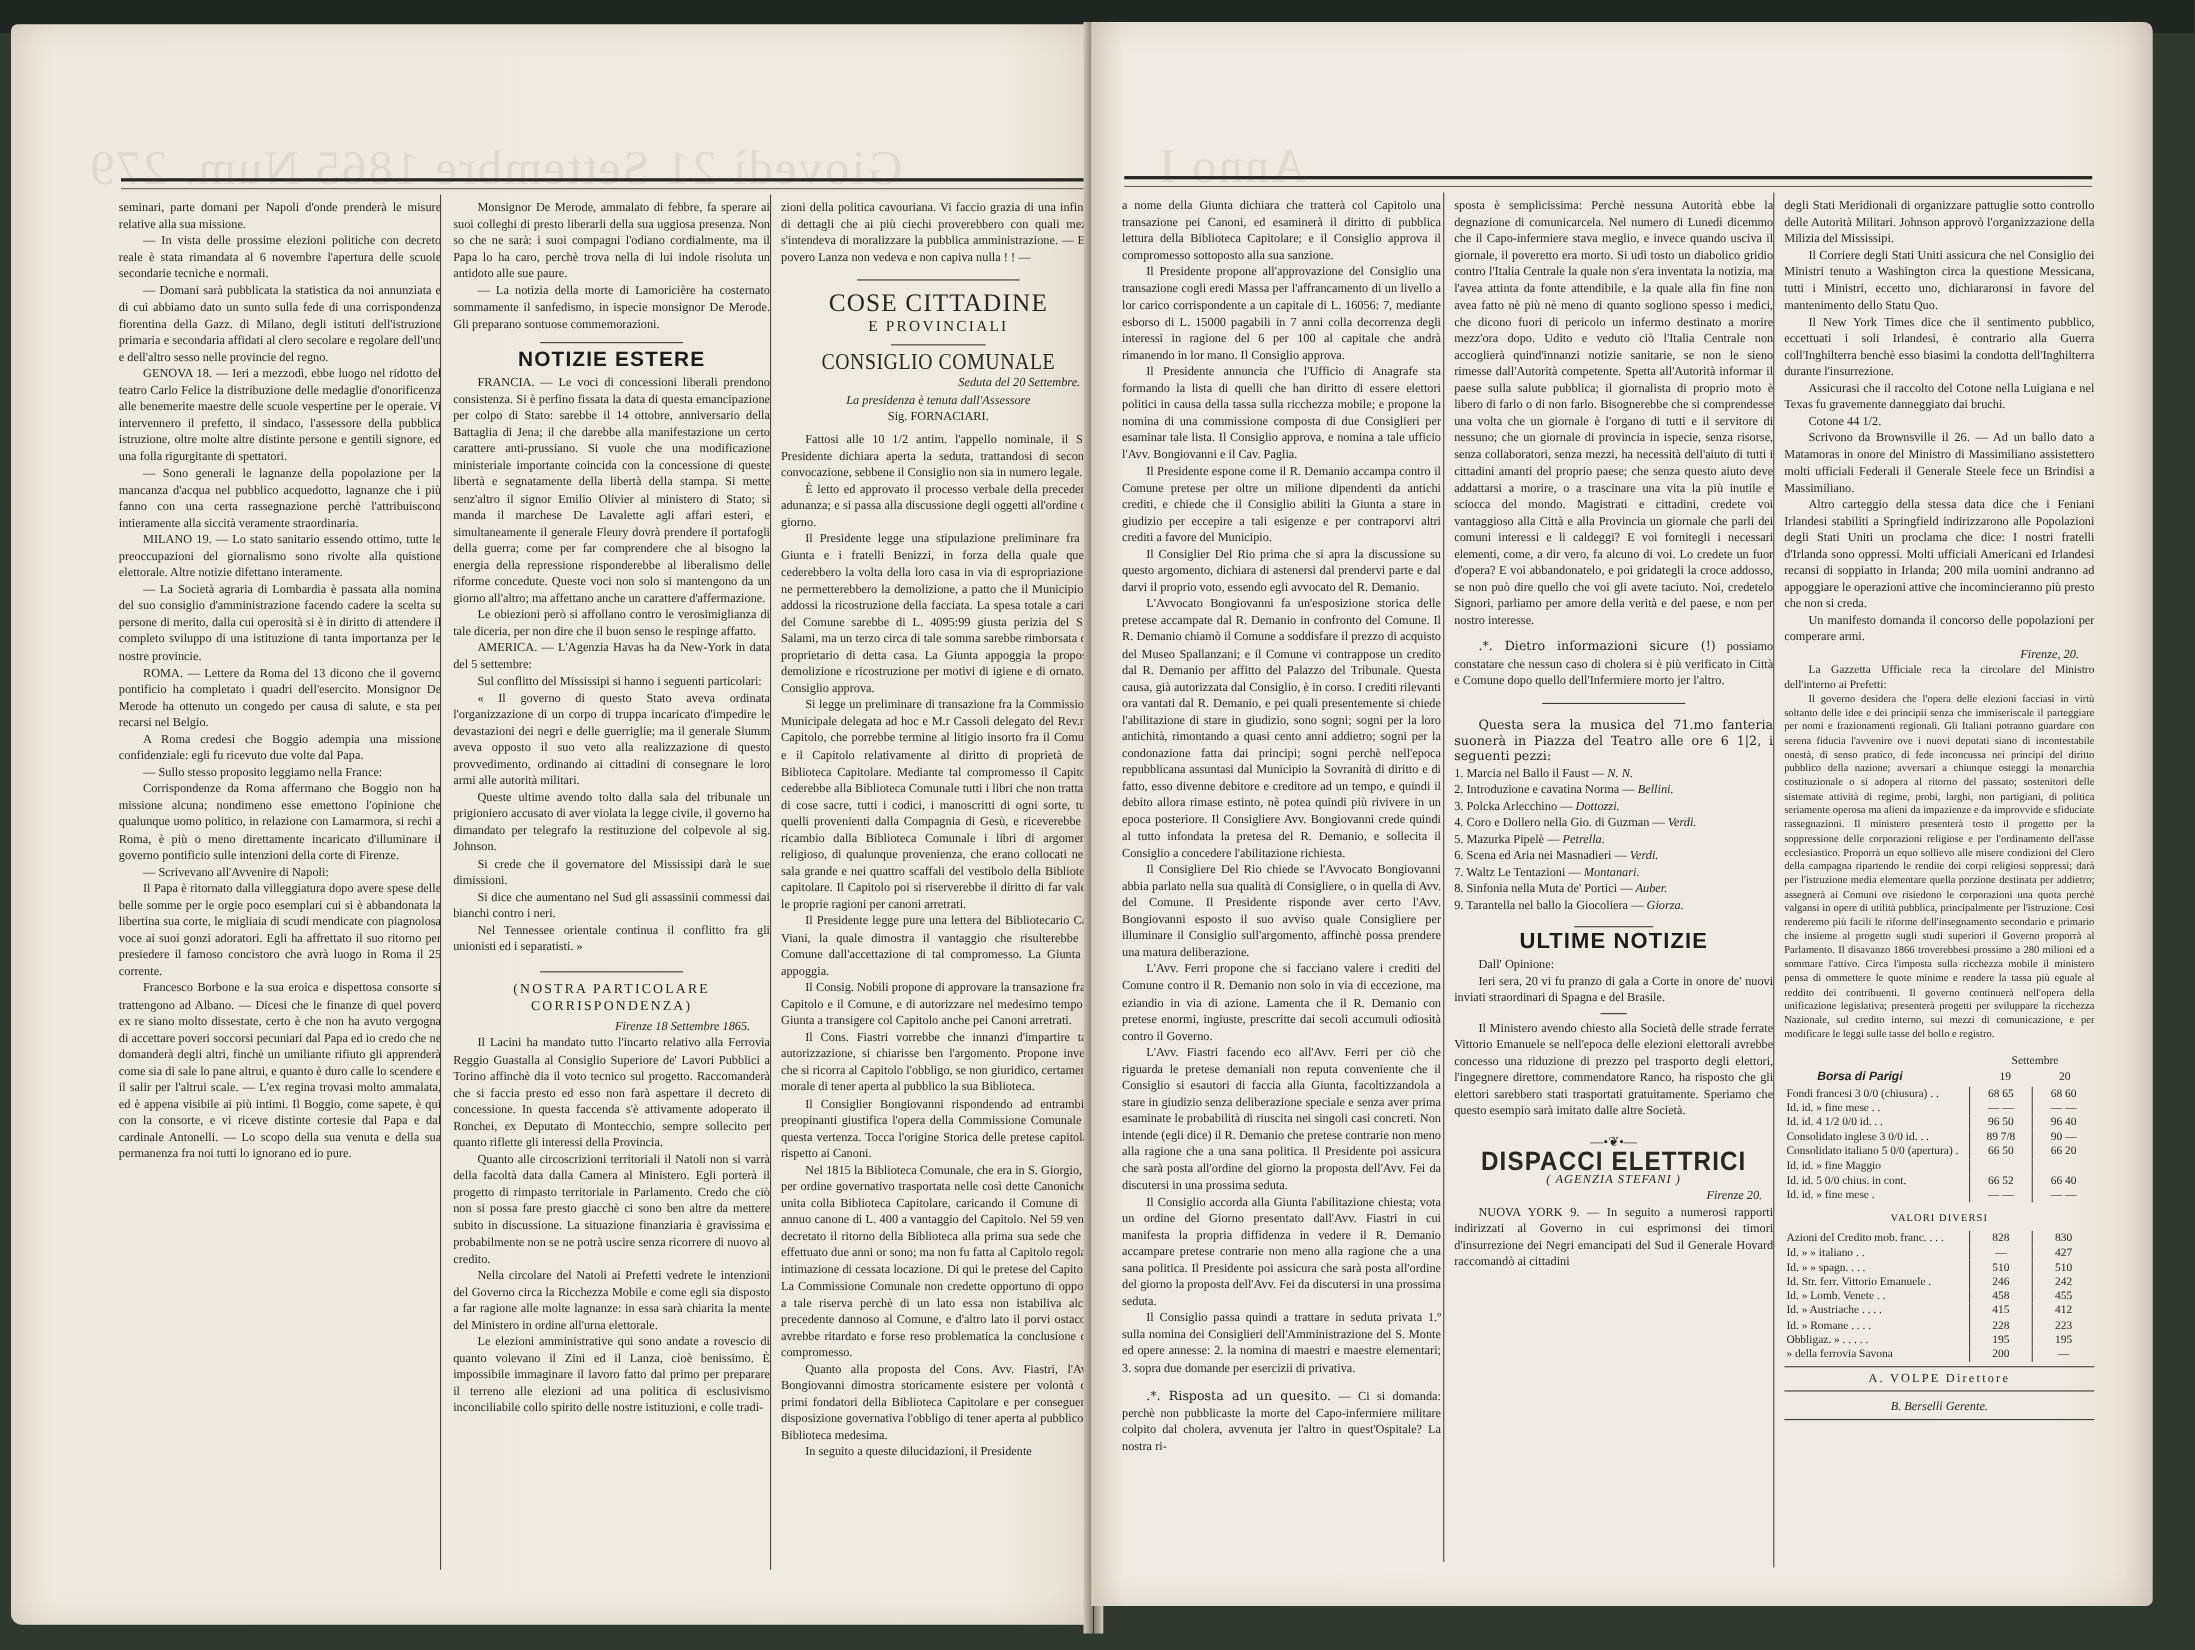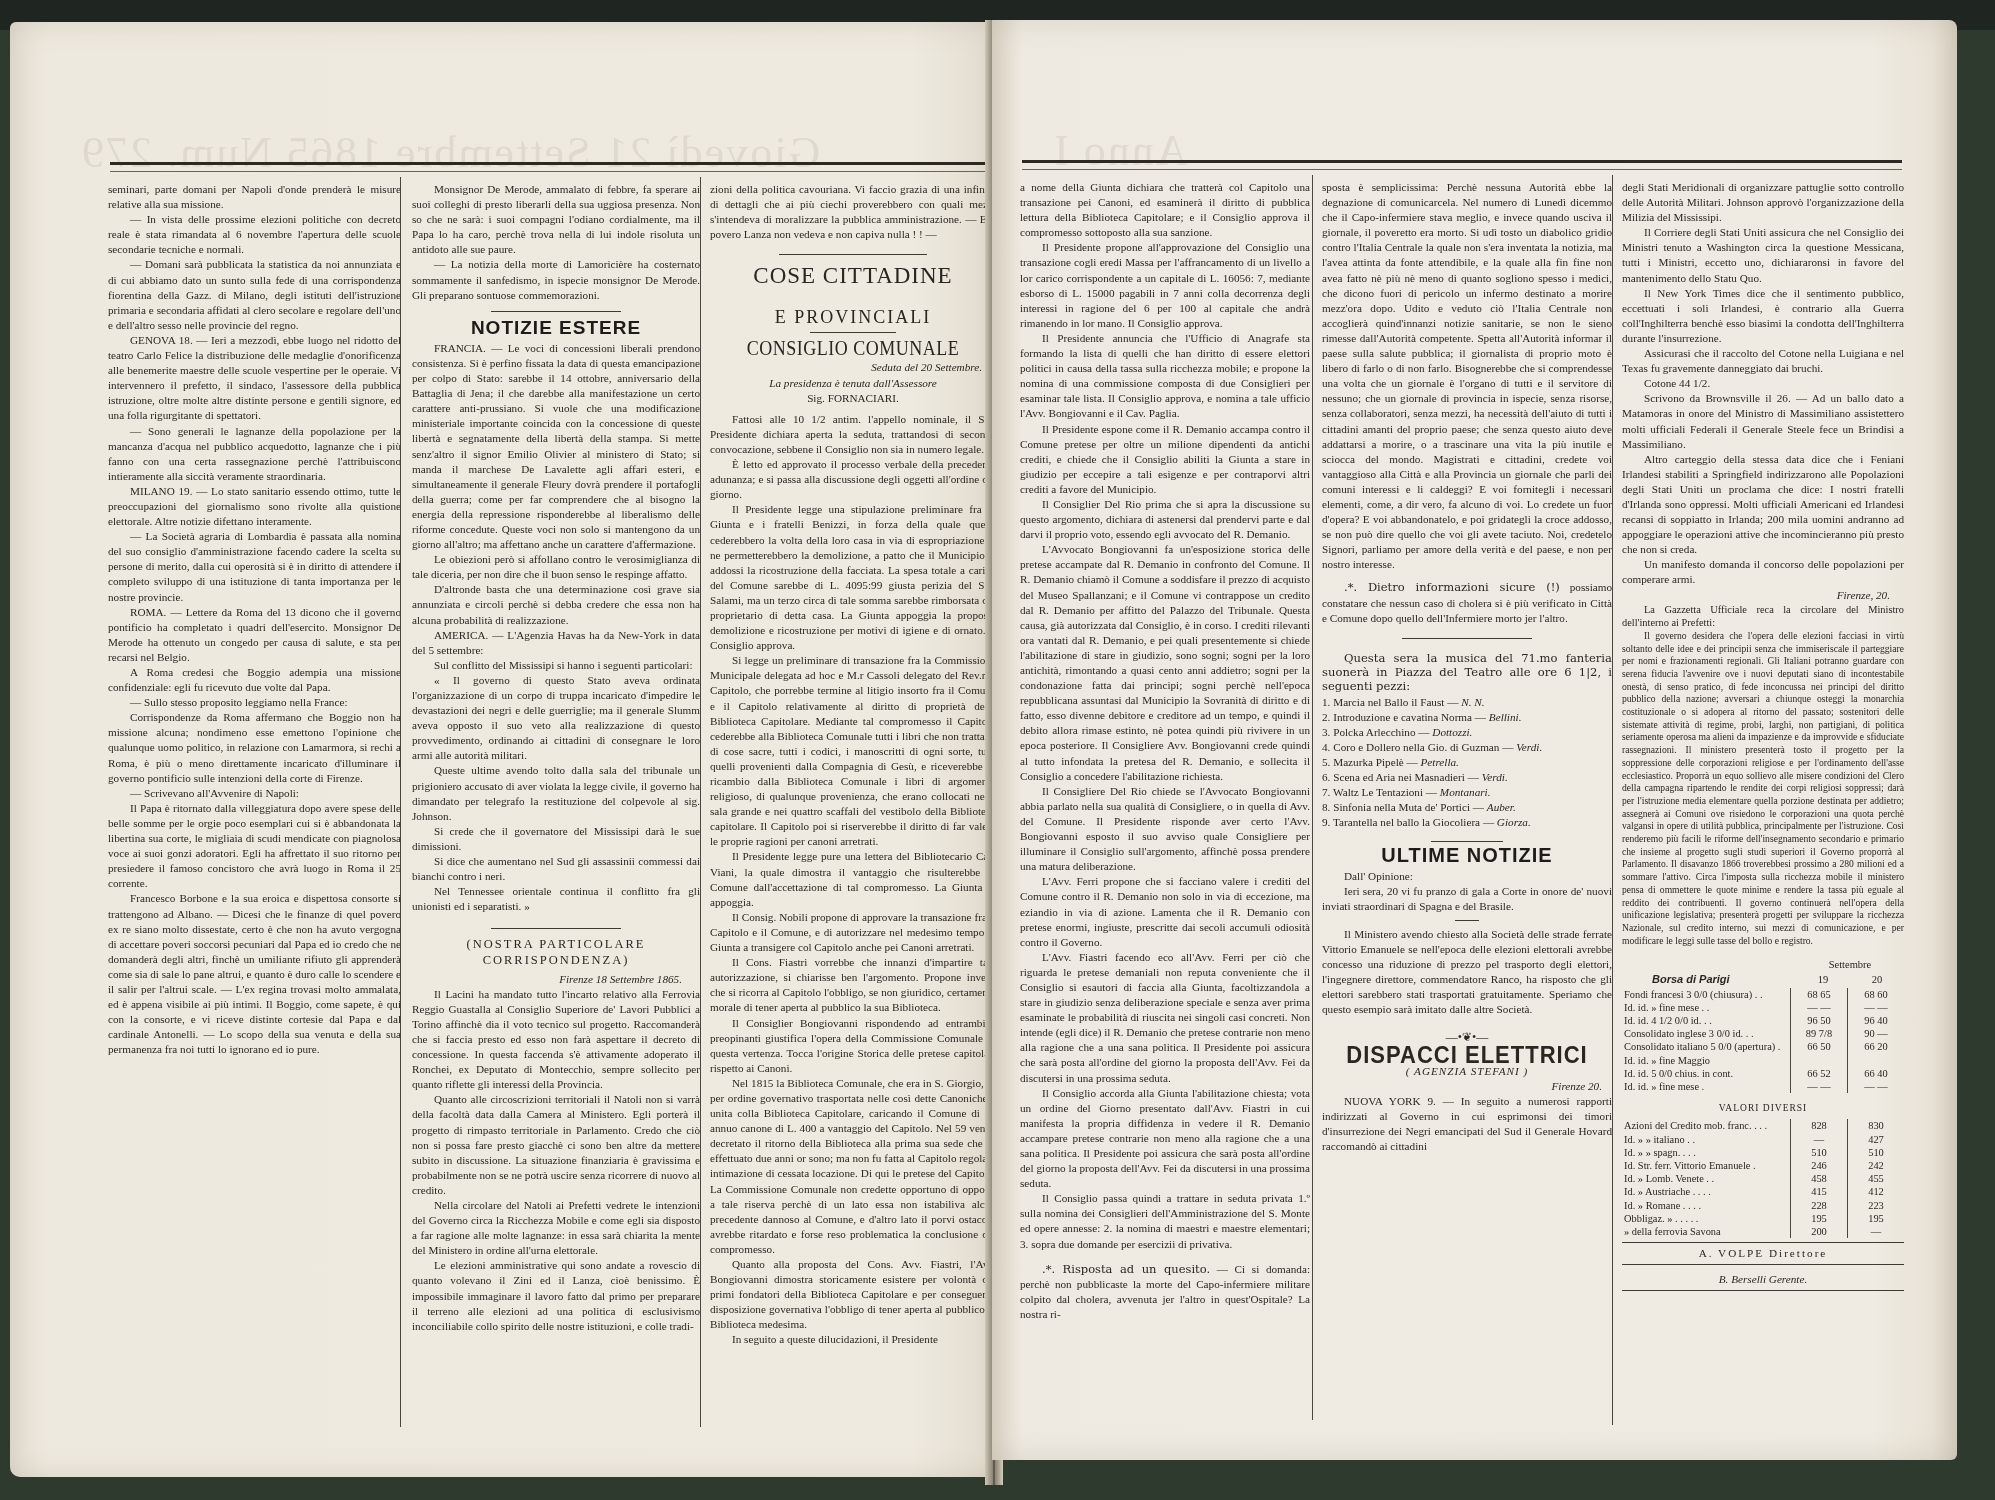--- a/index.html
+++ b/index.html
@@ -58,21 +58,20 @@
   </div>
   <div class="vrule" style="left:390px;height:1250px;"></div>
 
   <div class="col" style="left:402px;width:288px;height:1315px;">
     <p>Monsignor De Merode, ammalato di febbre, fa sperare ai suoi colleghi di presto liberarli della sua uggiosa presenza. Non so che ne sarà: i suoi compagni l'odiano cordialmente, ma il Papa lo ha caro, perchè trova nella di lui indole risoluta un antidoto alle sue paure.</p>
     <p>— La notizia della morte di Lamoricière ha costernato sommamente il sanfedismo, in ispecie monsignor De Merode. Gli preparano sontuose commemorazioni.</p>
     <div class="hsep"></div>
     <div class="h-grotesk" style="font-size:19px;margin:4px 0 6px;">NOTIZIE ESTERE</div>
     <p>FRANCIA. — Le voci di concessioni liberali prendono consistenza. Si è perfino fissata la data di questa emancipazione per colpo di Stato: sarebbe il 14 ottobre, anniversario della Battaglia di Jena; il che darebbe alla manifestazione un certo carattere anti-prussiano. Si vuole che una modificazione ministeriale importante coincida con la concessione di queste libertà e segnatamente della libertà della stampa. Si mette senz'altro il signor Emilio Olivier al ministero di Stato; si manda il marchese De Lavalette agli affari esteri, e simultaneamente il generale Fleury dovrà prendere il portafogli della guerra; come per far comprendere che al bisogno la energia della repressione risponderebbe al liberalismo delle riforme concedute. Queste voci non solo si mantengono da un giorno all'altro; ma affettano anche un carattere d'affermazione.</p>
     <p>Le obiezioni però si affollano contro le verosimiglianza di tale diceria, per non dire che il buon senso le respinge affatto.</p>
-    <p>D'altronde basta che una determinazione così grave sia annunziata e circoli perchè si debba credere che essa non ha alcuna probabilità di realizzazione.</p>
     <p>AMERICA. — L'Agenzia Havas ha da New-York in data del 5 settembre:</p>
     <p>Sul conflitto del Mississipi si hanno i seguenti particolari:</p>
     <p>« Il governo di questo Stato aveva ordinata l'organizzazione di un corpo di truppa incaricato d'impedire le devastazioni dei negri e delle guerriglie; ma il generale Slumm aveva opposto il suo veto alla realizzazione di questo provvedimento, ordinando ai cittadini di consegnare le loro armi alle autorità militari.</p>
     <p>Queste ultime avendo tolto dalla sala del tribunale un prigioniero accusato di aver violata la legge civile, il governo ha dimandato per telegrafo la restituzione del colpevole al sig. Johnson.</p>
     <p>Si crede che il governatore del Mississipi darà le sue dimissioni.</p>
     <p>Si dice che aumentano nel Sud gli assassinii commessi dai bianchi contro i neri.</p>
     <p>Nel Tennessee orientale continua il conflitto fra gli unionisti ed i separatisti. »</p>
     <div class="hsep" style="margin-top:14px;"></div>
     <div class="h-caps" style="font-size:12.5px;margin:6px 0 4px;">(NOSTRA PARTICOLARE CORRISPONDENZA)</div>
     <div class="it right-al" style="padding-right:18px;">Firenze 18 Settembre 1865.</div>
@@ -80,21 +79,21 @@
     <p>Quanto alle circoscrizioni territoriali il Natoli non si varrà della facoltà data dalla Camera al Ministero. Egli porterà il progetto di rimpasto territoriale in Parlamento. Credo che ciò non si possa fare presto giacchè ci sono ben altre da mettere subito in discussione. La situazione finanziaria è gravissima e probabilmente non se ne potrà uscire senza ricorrere di nuovo al credito.</p>
     <p>Nella circolare del Natoli ai Prefetti vedrete le intenzioni del Governo circa la Ricchezza Mobile e come egli sia disposto a far ragione alle molte lagnanze: in essa sarà chiarita la mente del Ministero in ordine all'urna elettorale.</p>
     <p>Le elezioni amministrative qui sono andate a rovescio di quanto volevano il Zini ed il Lanza, cioè benissimo. È impossibile immaginare il lavoro fatto dal primo per preparare il terreno alle elezioni ad una politica di esclusivismo inconciliabile collo spirito delle nostre istituzioni, e colle tradi-</p>
   </div>
   <div class="vrule" style="left:690px;height:1250px;"></div>
 
   <div class="col" style="left:700px;width:286px;height:1315px;">
     <p class="noind">zioni della politica cavouriana. Vi faccio grazia di una infinità di dettagli che ai più ciechi proverebbero con quali mezzi s'intendeva di moralizzare la pubblica amministrazione. — E il povero Lanza non vedeva e non capiva nulla ! ! —</p>
     <div class="hsep" style="width:52%;margin-top:12px;"></div>
     <div class="h-caps" style="font-size:23px;letter-spacing:1px;line-height:26px;">COSE CITTADINE</div>
-    <div class="h-caps" style="font-size:18px;letter-spacing:2px;line-height:18px;margin-top:19px;">E PROVINCIALI</div>
+    <div class="h-caps" style="font-size:14px;letter-spacing:2px;line-height:18px;">E PROVINCIALI</div>
     <div class="hsep" style="width:30%;margin:6px auto 8px;"></div>
     <div class="center" style="font-size:18px;letter-spacing:.5px;transform:scaleY(1.15);margin-bottom:4px;">CONSIGLIO COMUNALE</div>
     <div class="it right-al" style="padding-right:14px;">Seduta del 20 Settembre.</div>
     <div class="it center">La presidenza è tenuta dall'Assessore</div>
     <div class="center" style="margin-bottom:6px;">Sig. FORNACIARI.</div>
     <p>Fattosi alle 10 1/2 antim. l'appello nominale, il Sig. Presidente dichiara aperta la seduta, trattandosi di seconda convocazione, sebbene il Consiglio non sia in numero legale.</p>
     <p>È letto ed approvato il processo verbale della precedente adunanza; e si passa alla discussione degli oggetti all'ordine del giorno.</p>
     <p>Il Presidente legge una stipulazione preliminare fra la Giunta e i fratelli Benizzi, in forza della quale questi cederebbero la volta della loro casa in via di espropriazione, e ne permetterebbero la demolizione, a patto che il Municipio si addossi la ricostruzione della facciata. La spesa totale a carico del Comune sarebbe di L. 4095:99 giusta perizia del Sig. Salami, ma un terzo circa di tale somma sarebbe rimborsata dal proprietario di detta casa. La Giunta appoggia la proposta demolizione e ricostruzione per motivi di igiene e di ornato. Il Consiglio approva.</p>
     <p>Si legge un preliminare di transazione fra la Commissione Municipale delegata ad hoc e M.r Cassoli delegato del Rev.mo Capitolo, che porrebbe termine al litigio insorto fra il Comune e il Capitolo relativamente al diritto di proprietà della Biblioteca Capitolare. Mediante tal compromesso il Capitolo cederebbe alla Biblioteca Comunale tutti i libri che non trattano di cose sacre, tutti i codici, i manoscritti di ogni sorte, tutti quelli provenienti dalla Compagnia di Gesù, e riceverebbe in ricambio dalla Biblioteca Comunale i libri di argomento religioso, di qualunque provenienza, che erano collocati nella sala grande e nei quattro scaffali del vestibolo della Biblioteca capitolare. Il Capitolo poi si riserverebbe il diritto di far valere le proprie ragioni per canoni arretrati.</p>
     <p>Il Presidente legge pure una lettera del Bibliotecario Cav. Viani, la quale dimostra il vantaggio che risulterebbe al Comune dall'accettazione di tal compromesso. La Giunta la appoggia.</p>

